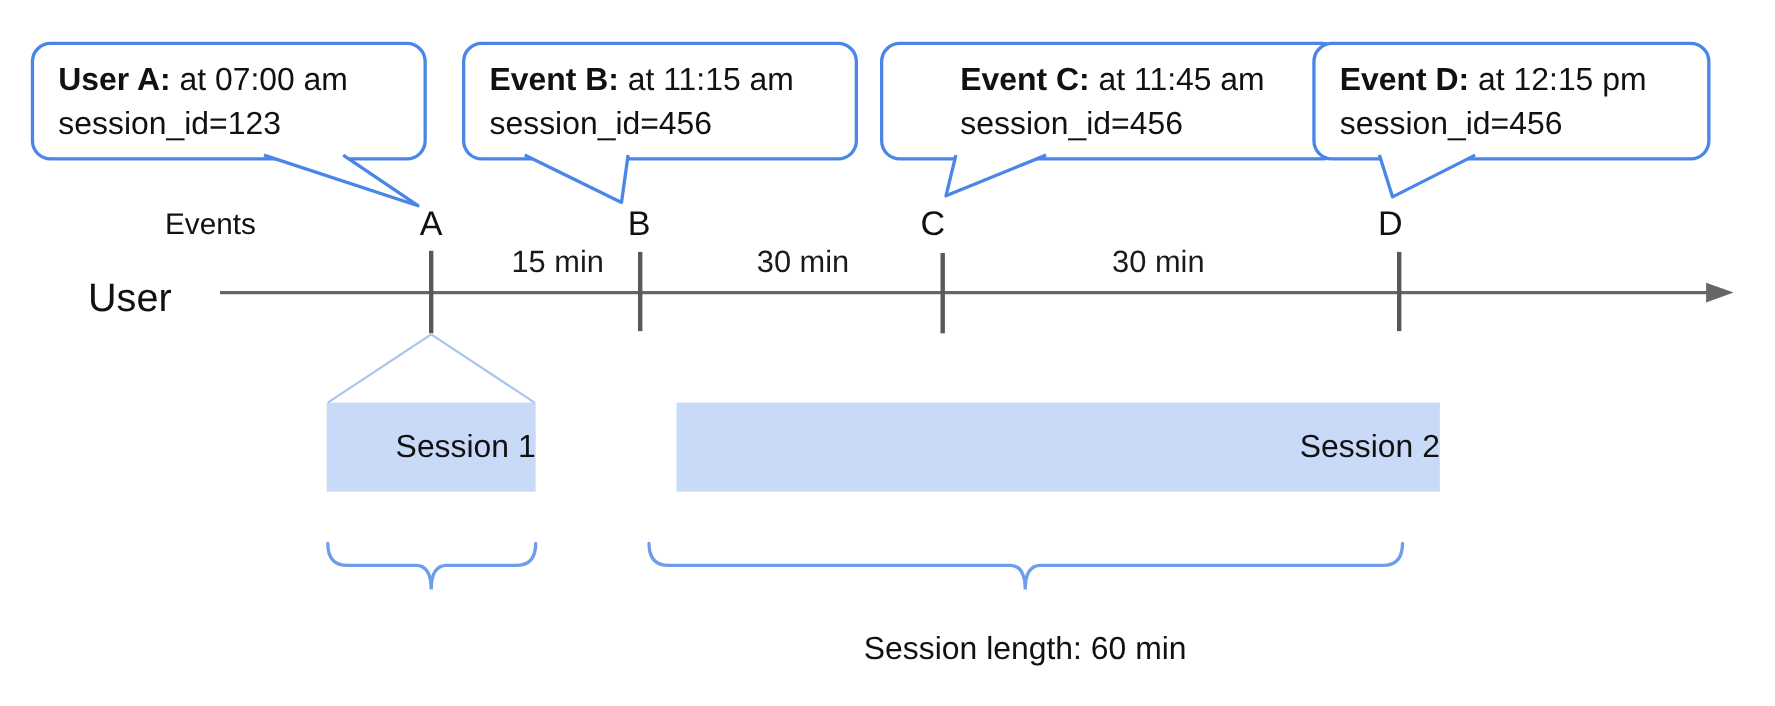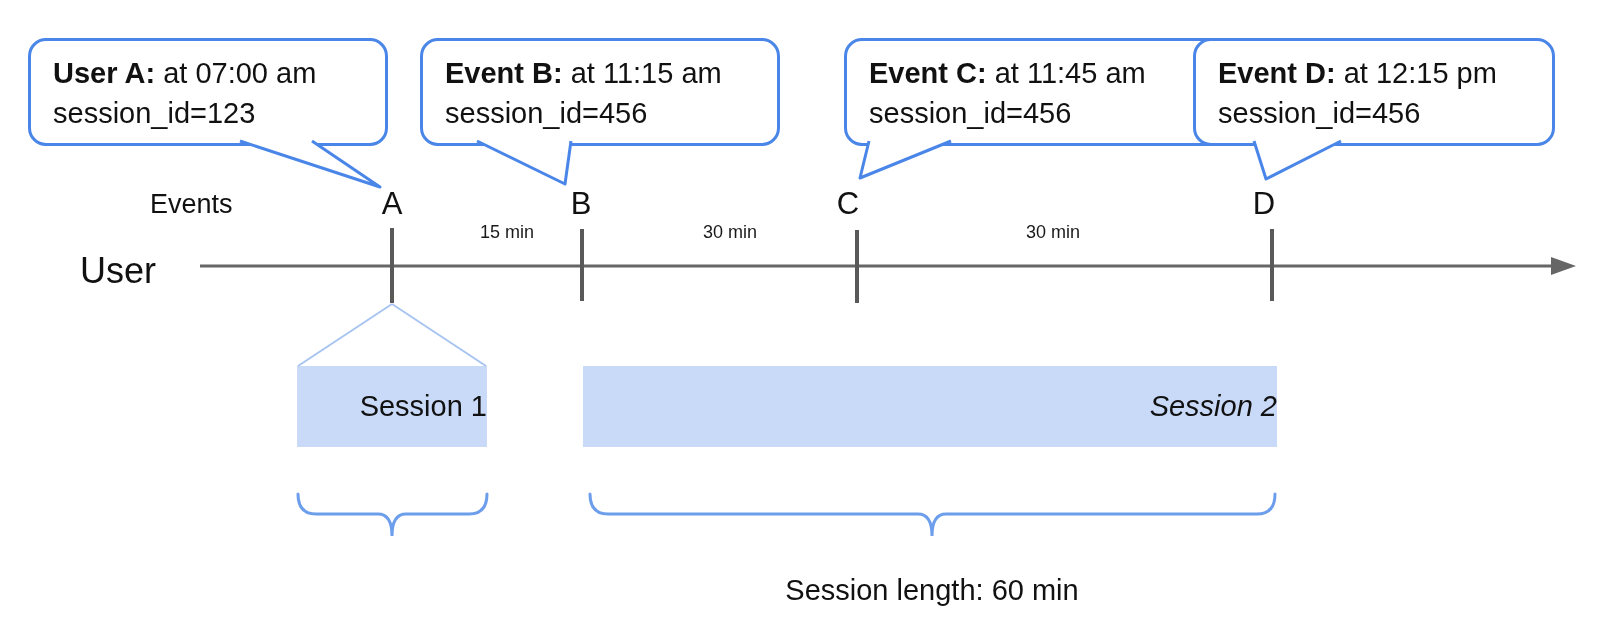--- a/index.html
+++ b/index.html
@@ -33,21 +33,21 @@
     position: absolute;
     left: 0; top: 0;
     width: 1614px; height: 642px;
     z-index: 3;
     pointer-events: none;
   }
   .label { position: absolute; white-space: nowrap; }
   .events-label { left: 150px; top: 189px; width: 160px; text-align: left; font-size: 27px; }
   .user-label { left: 80px; top: 250px; width: 110px; font-size: 36px; }
   .event-letter { top: 186px; width: 60px; text-align: center; font-size: 31px; }
-  .interval-label { top: 222px; width: 120px; text-align: center; font-size: 18px; color: #1a1a1a; }
+  .interval-label { top: 222px; width: 120px; text-align: center; font-size: 28px; color: #1a1a1a; }
   .session-bar {
     position: absolute;
     top: 366px;
     height: 81px;
     background: #c9daf8;
     display: flex;
     align-items: center;
     justify-content: flex-end;
     font-size: 29px;
     z-index: 1;
@@ -66,21 +66,21 @@
     </div>
   </div>
 
   <div class="callout" style="left:420px; width:360px;">
     <div class="bubble-text">
       <span class="ev-title">Event B:</span><span> at 11:15 am</span><br>
       <span>session_id=456</span>
     </div>
   </div>
 
-  <div class="callout" style="left:844px; width:420px;">
+  <div class="callout" style="left:800px; width:420px;padding-left:48px;">
     <div class="bubble-text">
       <span class="ev-title">Event C:</span><span> at 11:45 am</span><br>
       <span>session_id=456</span>
     </div>
   </div>
 
   <div class="callout" style="left:1193px; width:362px;">
     <div class="bubble-text">
       <span class="ev-title">Event D:</span><span> at 12:15 pm</span><br>
       <span>session_id=456</span>
@@ -95,21 +95,21 @@
   <div class="label event-letter" style="left:818px;">C</div>
   <div class="label event-letter" style="left:1234px;">D</div>
 
   <div class="label interval-label" style="left:447px;">15 min</div>
   <div class="label interval-label" style="left:670px;">30 min</div>
   <div class="label interval-label" style="left:993px;">30 min</div>
 
   <div class="session-bar" style="left:297px; width:190px;">
     <span>Session 1</span>
   </div>
-  <div class="session-bar" style="left:583px; width:694px;font-style:italic;">
+  <div class="session-bar" style="left:615px; width:694px;">
     <span>Session 2</span>
   </div>
 
   <div class="label length-label" style="left:762px; width:340px;">Session length: 60 min</div>
 
   <svg class="overlay-svg" viewBox="0 0 1614 642">
 
     <path d="M 240 141 L 380 187 L 312 141" fill="#ffffff" stroke="#4a86e8" stroke-width="3" stroke-linejoin="round"></path>
     <path d="M 477 141 L 565 184 L 571 141" fill="#ffffff" stroke="#4a86e8" stroke-width="3" stroke-linejoin="round"></path>
     <path d="M 869 141 L 860 178 L 951 141" fill="#ffffff" stroke="#4a86e8" stroke-width="3" stroke-linejoin="round"></path>

